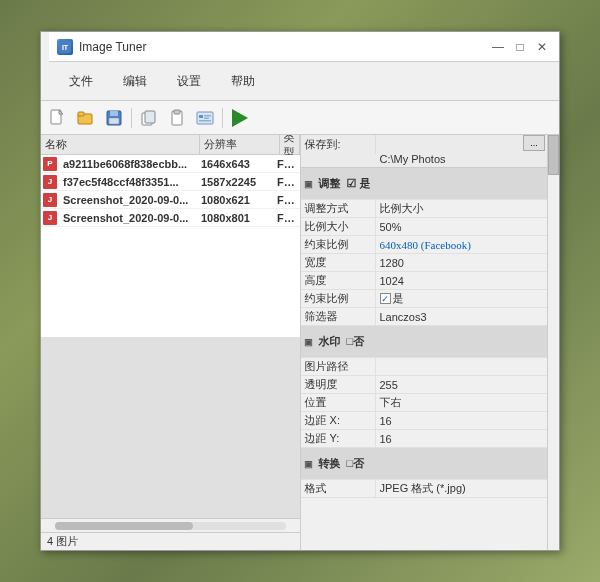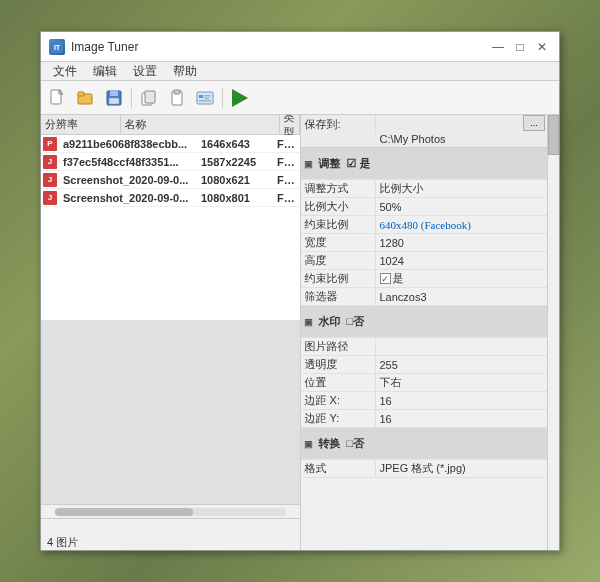--- a/index.html
+++ b/index.html
@@ -24,20 +24,21 @@
       flex-direction: column;
     }
     .title-bar {
       height: 30px;
       background: #fff;
       border-bottom: 1px solid #ccc;
       display: flex;
       align-items: center;
       padding: 0 8px;
       justify-content: space-between;
+      margin-left: 8px;
     }
     .title-left {
       display: flex;
       align-items: center;
       gap: 6px;
     }
     .app-icon {
       width: 16px;
       height: 16px;
       background: linear-gradient(135deg, #4a90d9, #2260a0);
@@ -63,27 +64,27 @@
       border: none;
       background: transparent;
       cursor: pointer;
       display: flex;
       align-items: center;
       justify-content: center;
       font-size: 12px;
       color: #555;
     }
     .menu-bar {
-      height: 19px;
+      height: 39px;
       background: #f0f0f0;
       border-bottom: 1px solid #ccc;
       display: flex;
       align-items: center;
-      padding: 0 4px;
-      gap: 0;
+      padding: 0 20px;
+      gap: 14px;
     }
     .menu-item {
       padding: 2px 8px;
       cursor: pointer;
       font-size: 12px;
       color: #333;
     }
     .toolbar {
       height: 34px;
       background: #f5f5f5;
@@ -219,25 +220,25 @@
     }
     .scroll-thumb-h {
       position: absolute;
       left: 0;
       width: 60%;
       height: 100%;
       background: #bbb;
       border-radius: 4px;
     }
     .status-bar {
-      height: 32px;
+      height: 18px;
       background: #f0f0f0;
       border-top: 1px solid #ccc;
       display: flex;
-      align-items: flex-end;
+      align-items: center;
       padding: 0 6px;
       font-size: 11px;
       color: #333;
     }
     .props-row {
       display: flex;
       min-height: 18px;
       border-bottom: 1px solid #e0e0e0;
       align-items: center;
     }
@@ -428,22 +429,22 @@
     <button class="tb-play" title="Start">
       <div class="play-triangle"></div>
     </button>
   </div>
 
   <div class="content-area">
 
     <div class="left-panel">
 
       <div class="file-list-header">
+        <div class="col-header col-name">名称</div>
         <div class="col-header col-res">分辨率</div>
-        <div class="col-header col-name">名称</div>
         <div class="col-header col-type">类型</div>
       </div>
 
       <div class="file-list">
         <div class="file-row">
           <div class="file-icon icon-png">P</div>
           <div class="file-cell col-name" style="width:138px">a9211be6068f838ecbb...</div>
           <div class="file-cell col-res" style="width:76px">1646x643</div>
           <div class="file-cell col-type">FastStone PNG...</div>
         </div>

